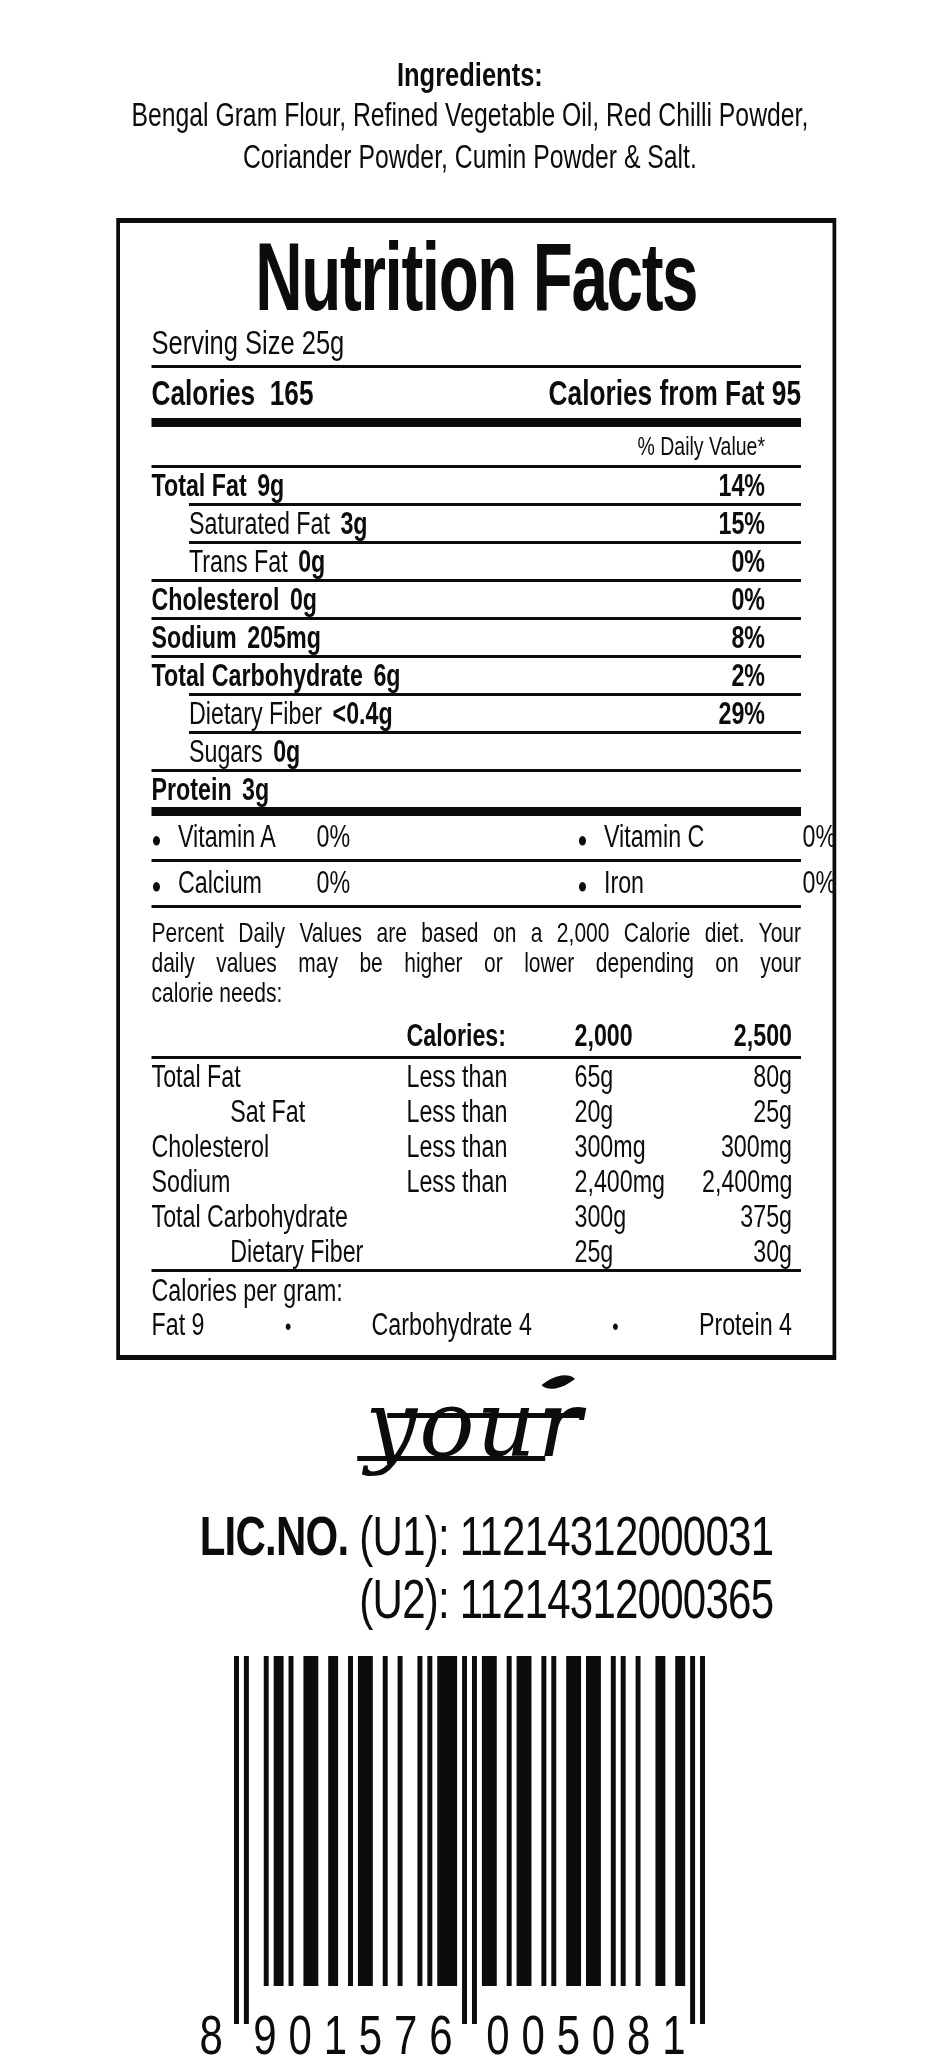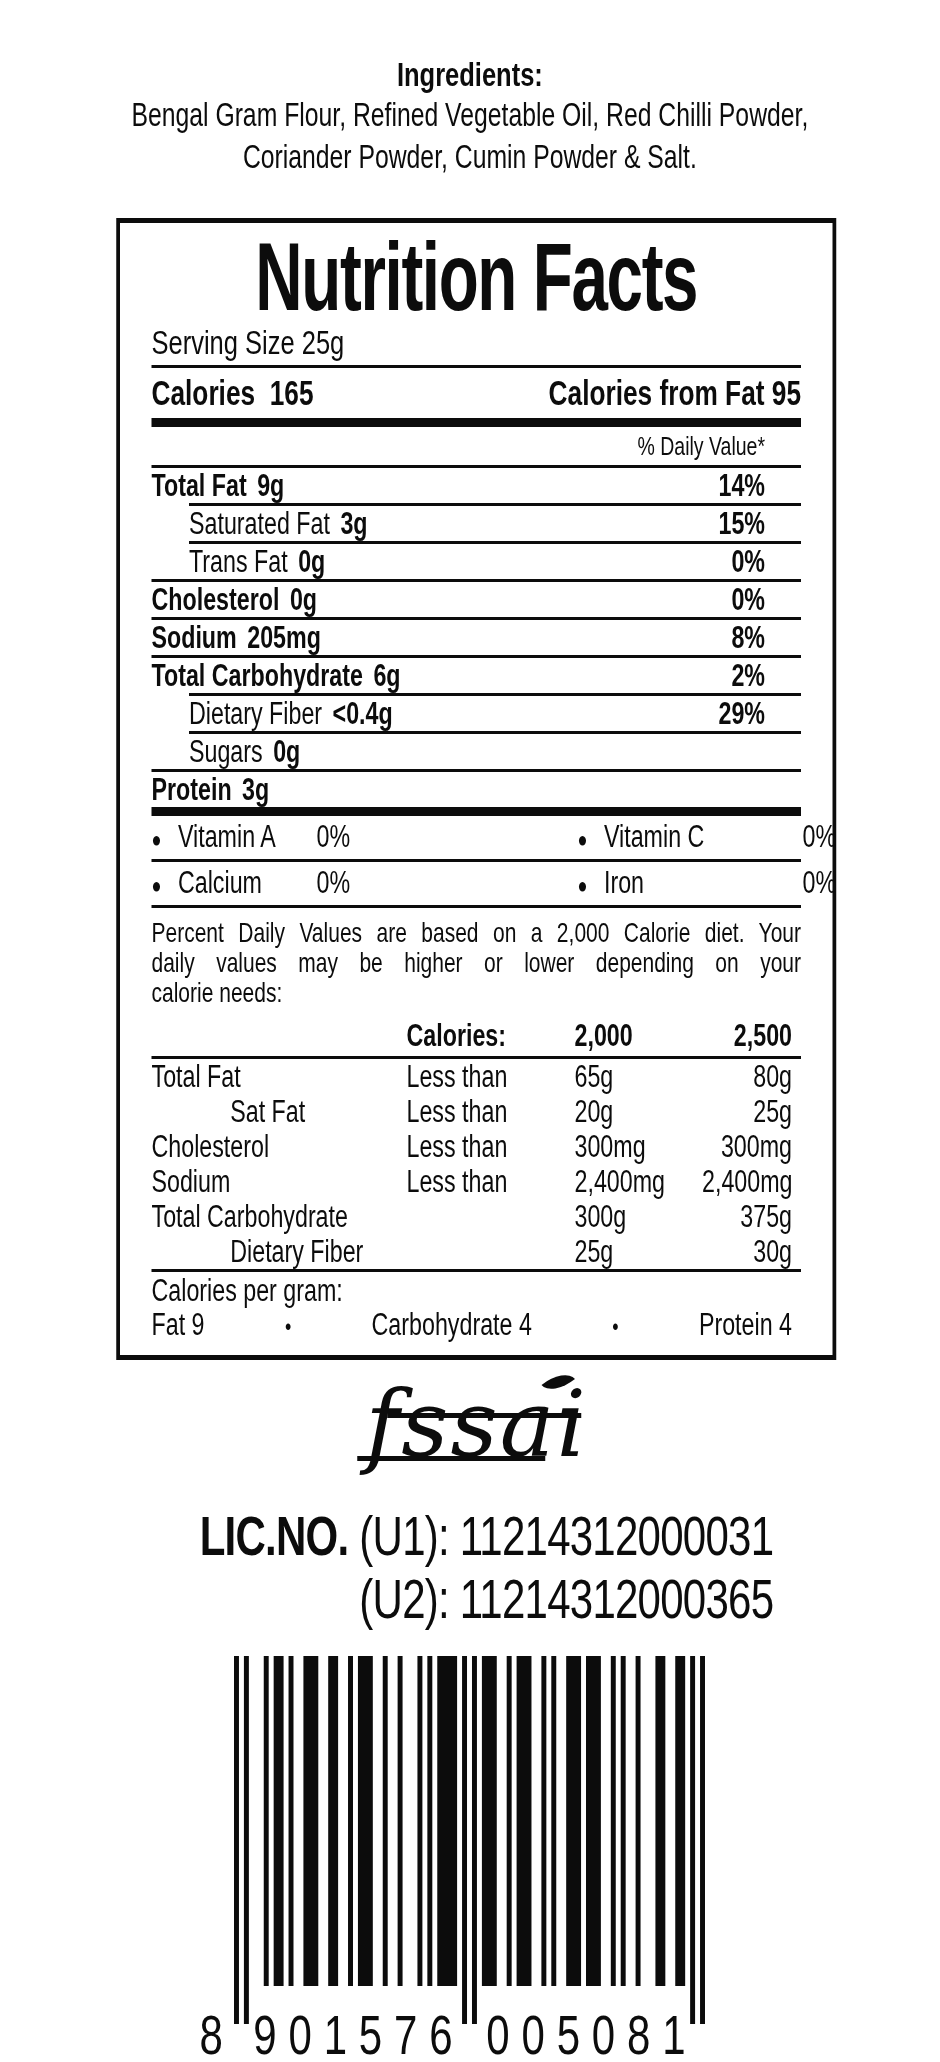--- a/index.html
+++ b/index.html
@@ -246,21 +246,21 @@
     <div class="cpg-row" id="cpg-row">
         <span class="cpg-item">Fat 9</span>
         <span class="cpg-bullet">•</span>
         <span class="cpg-item">Carbohydrate 4</span>
         <span class="cpg-bullet">•</span>
         <span class="cpg-item">Protein 4</span>
       </div>
   </div>
 
   <div class="fssai">
-    <div class="fssai-text">fssai</div>
+    <div class="fssai-text">your</div>
     <div class="fssai-topline"></div>
     <div class="fssai-botline"></div>
     <div class="fssai-leaf"></div>
   </div>
 
   <div class="license">
     <div><span class="lic-prefix">LIC.NO.</span><span> (U1): 11214312000031</span></div>
     <div>(U2): 11214312000365</div>
   </div>
 

